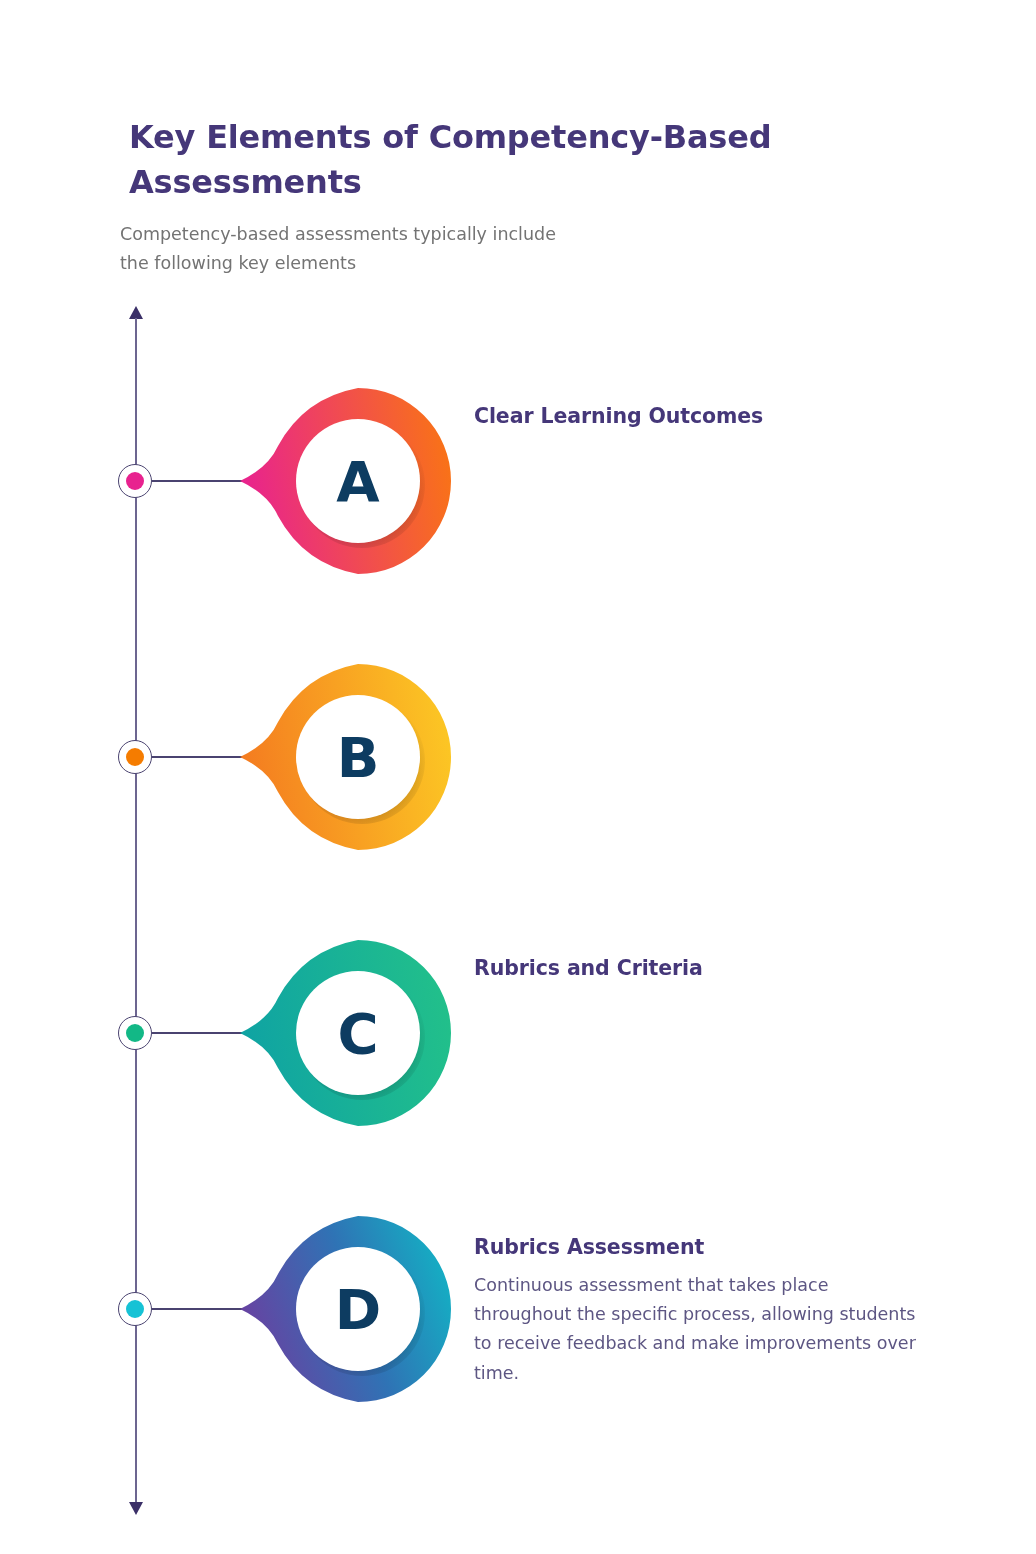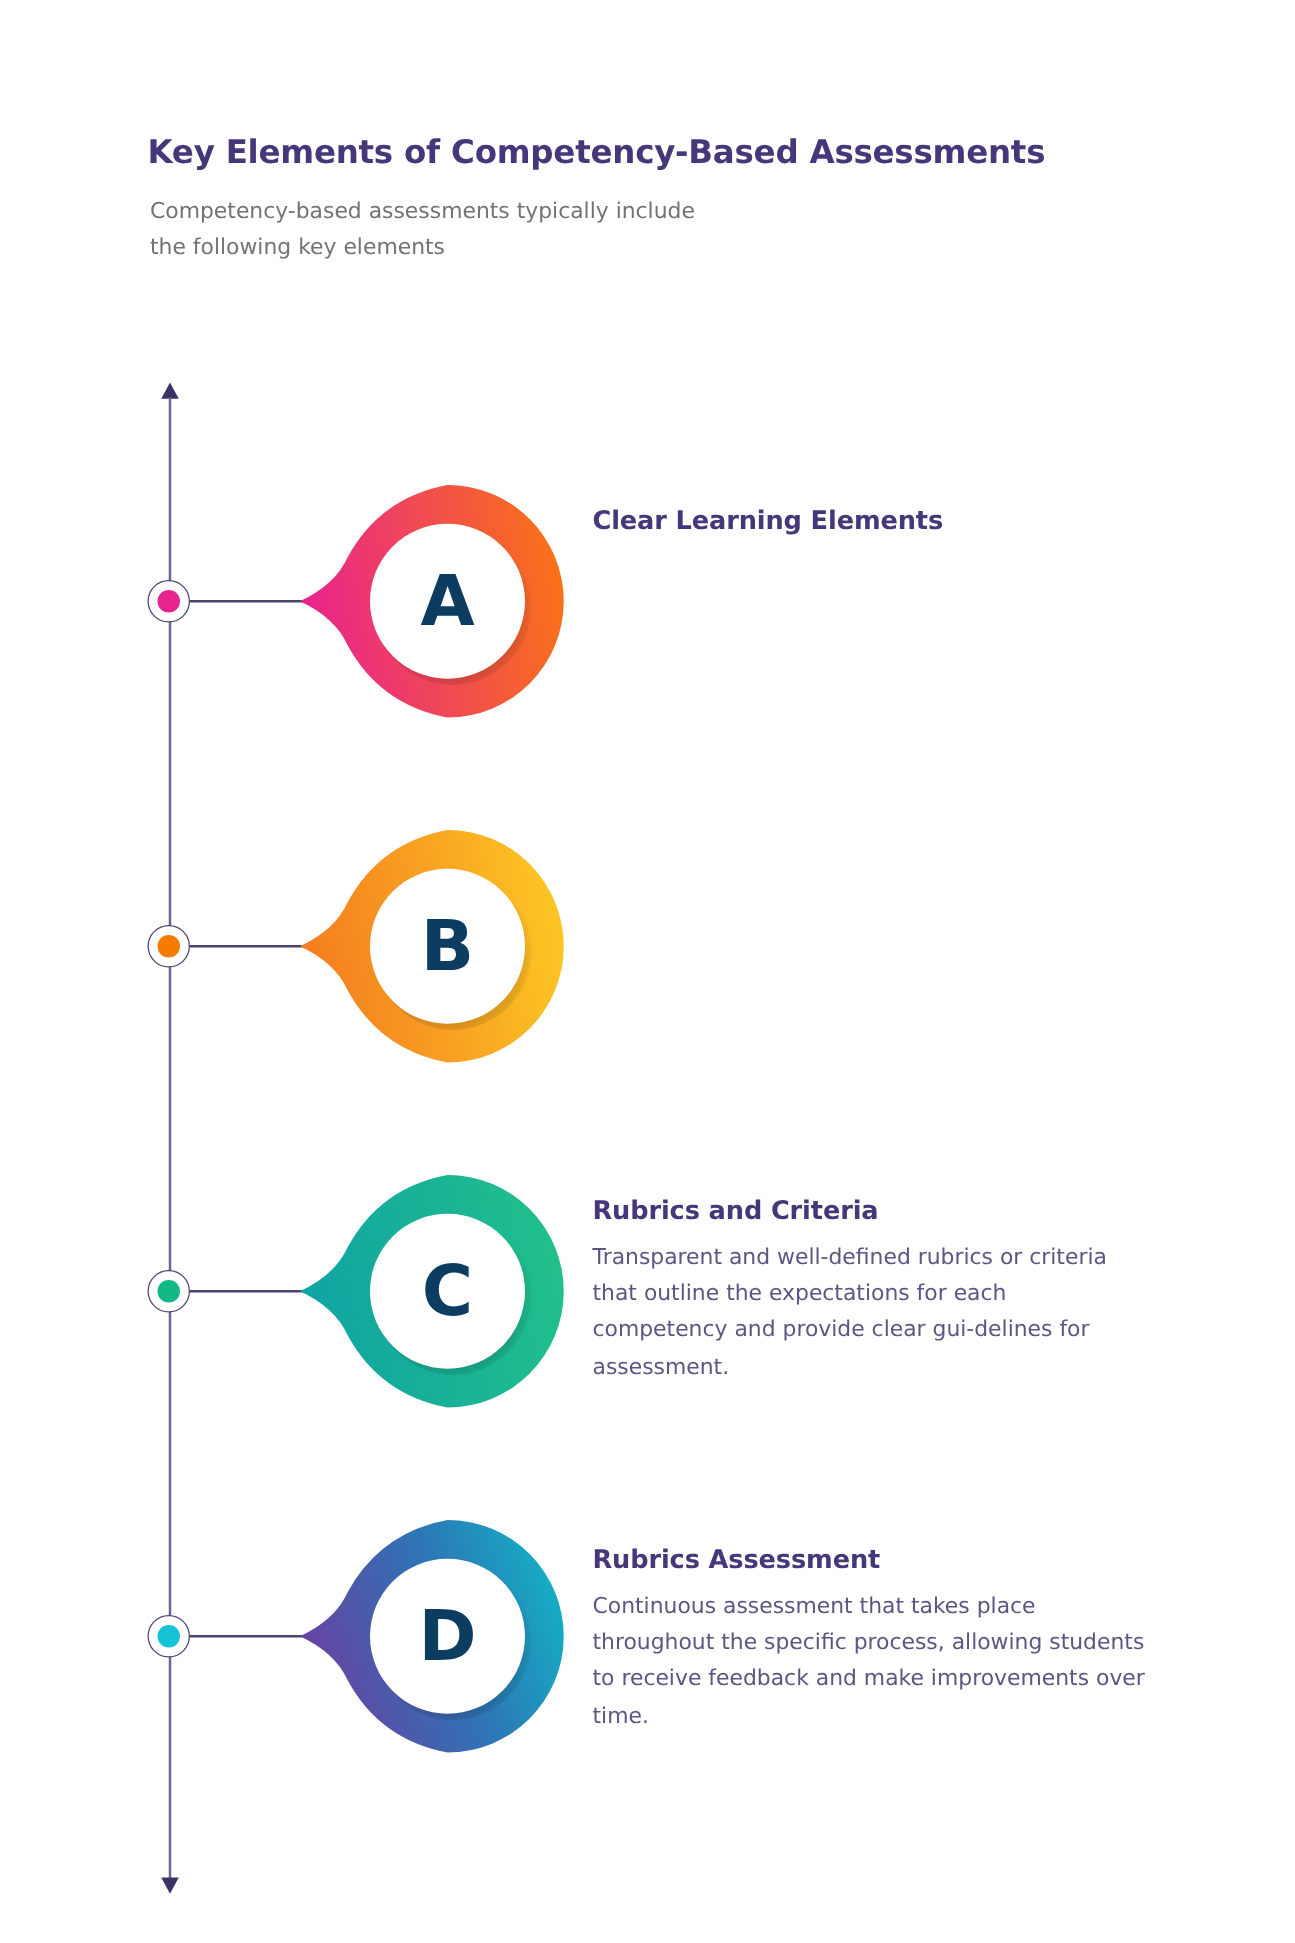--- a/index.html
+++ b/index.html
@@ -22,22 +22,22 @@
   }
 
   
   .header {
     position: absolute;
     left: 118px;
     top: 104px;
     width: 780px;
   }
   .title {
-    margin: 0;
-    font-size: 26px;
+    margin: 11px;
+    font-size: 32px;
     line-height: 1.42;
     font-weight: 700;
     letter-spacing: -0.2px;
     color: #453779;
     max-width: 740px;
   }
   .subtitle {
     margin: 14px 0 0 2px;
     font-size: 17.5px;
     line-height: 1.66;
@@ -208,21 +208,21 @@
             <stop offset="100%" stop-color="rgba(0,0,0,0)"></stop>
           </radialGradient>
         </defs>
         <path d="M120,0 A93,93 0 1,1 120,186 Q66,176 40,128 Q30,106 2,93 Q30,80 40,58 Q66,10 120,0 Z" fill="url(#gradA)"></path>
         <ellipse cx="124" cy="97" rx="63" ry="63" fill="url(#shA)"></ellipse>
         <circle cx="120" cy="93" r="62" fill="#ffffff"></circle>
       </svg>
       <div class="badge-letter">A</div>
     </div>
     <div class="text" style="top:-78px;">
-      <h2 class="item-heading">Clear Learning Elements</h2>
+      <h2 class="item-heading">Clear Learning Outcomes</h2>
     </div>
   </div>
 
   <div class="item" style="top:757px;">
     <div class="node">
       <div class="node-fill" style="background: rgb(245, 124, 0);"></div>
     </div>
     <div class="connector"></div>
     <div class="badge">
       <svg viewBox="0 0 196 186">
@@ -264,21 +264,20 @@
           </radialGradient>
         </defs>
         <path d="M120,0 A93,93 0 1,1 120,186 Q66,176 40,128 Q30,106 2,93 Q30,80 40,58 Q66,10 120,0 Z" fill="url(#gradC)"></path>
         <ellipse cx="124" cy="97" rx="63" ry="63" fill="url(#shC)"></ellipse>
         <circle cx="120" cy="93" r="62" fill="#ffffff"></circle>
       </svg>
       <div class="badge-letter">C</div>
     </div>
     <div class="text" style="top:-78px;">
       <h2 class="item-heading">Rubrics and Criteria</h2>
-      <p class="item-body">Transparent and well-defined rubrics or criteria that outline the expectations for each competency and provide clear gui-delines for assessment.</p>
     </div>
   </div>
 
   <div class="item" style="top:1309px;">
     <div class="node">
       <div class="node-fill" style="background: rgb(22, 194, 213);"></div>
     </div>
     <div class="connector"></div>
     <div class="badge">
       <svg viewBox="0 0 196 186">

